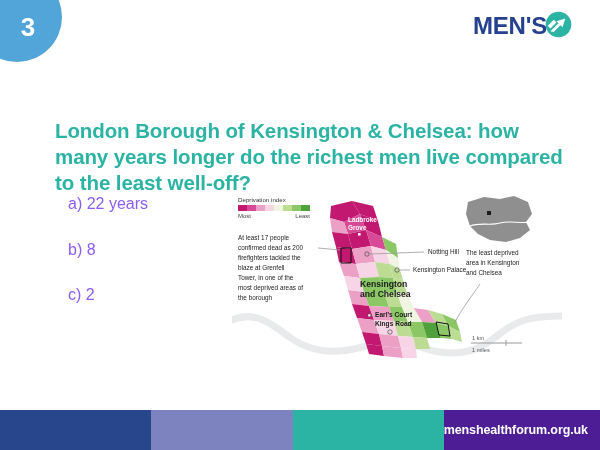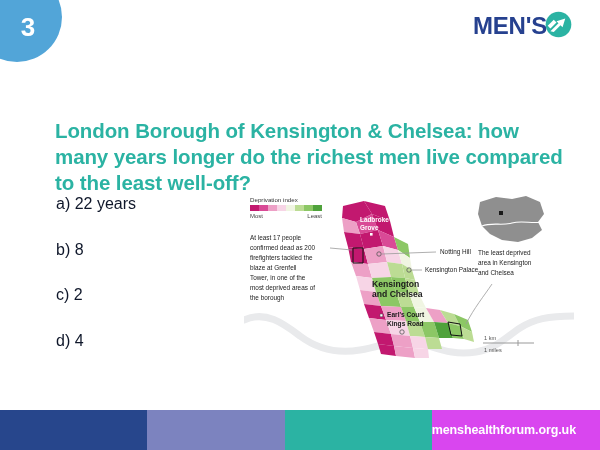--- a/index.html
+++ b/index.html
@@ -78,30 +78,31 @@
   }
 
   
   .answers {
     position: absolute;
     left: 56px;
     top: 195px;
     width: 180px;
   }
   .answer {
-    color: #0f172a;
+    color: #8b5cf6;
     font-size: 16px;
     margin-bottom: 28px;
     line-height: 1.1;
+    margin-left: 12px;
   }
 
   
   .figure {
     position: absolute;
-    left: 244px;
+    left: 232px;
     top: 192px;
     width: 330px;
     height: 190px;
   }
   .figure svg { display: block; }
 
   
   .footer {
     position: absolute;
     left: 0;
@@ -109,25 +110,25 @@
     width: 600px;
     height: 40px;
     display: flex;
   }
   .fbar { height: 100%; }
   .fbar-1 { width: 155px; background: #27468c; }
   .fbar-2 { width: 145px; background: #7c83bf; }
   .fbar-3 { width: 155px; background: #2bb3a3; }
   .fbar-4 {
     flex: 1;
-    background: #d946ef;
+    background: #4c1d95;
     display: flex;
     align-items: center;
     justify-content: flex-end;
-    padding-right: 24px;
+    padding-right: 12px;
     box-sizing: border-box;
   }
   .fbar-4 .url {
     color: #ffffff;
     font-size: 12.5px;
     font-weight: bold;
     letter-spacing: -0.1px;
   }
 </style>
 </head>
@@ -147,21 +148,20 @@
     <path d="M4 22 L13 13 L17 17 L8 26 Z" fill="#ffffff"></path>
   </svg>
 </div>
 
 <div class="title">London Borough of Kensington &amp; Chelsea: how many years longer do the richest men live compared to the least well-off?</div>
 
 <div class="answers">
   <div class="answer">a) 22 years</div>
   <div class="answer">b) 8</div>
   <div class="answer">c) 2</div>
-  <div class="answer">d) 4</div>
 </div>
 
 <div class="figure">
   <svg width="330" height="190" viewBox="0 0 330 190">
 
     <g>
       <path d="M0 128 C22 118 40 132 56 144 C72 156 92 162 116 158 C140 154 152 146 170 150
                C192 155 206 164 232 160 C252 157 262 145 276 136 C290 127 304 124 330 124" fill="none" stroke="#e9eaec" stroke-width="7" stroke-linecap="round"></path>
     </g>
 

